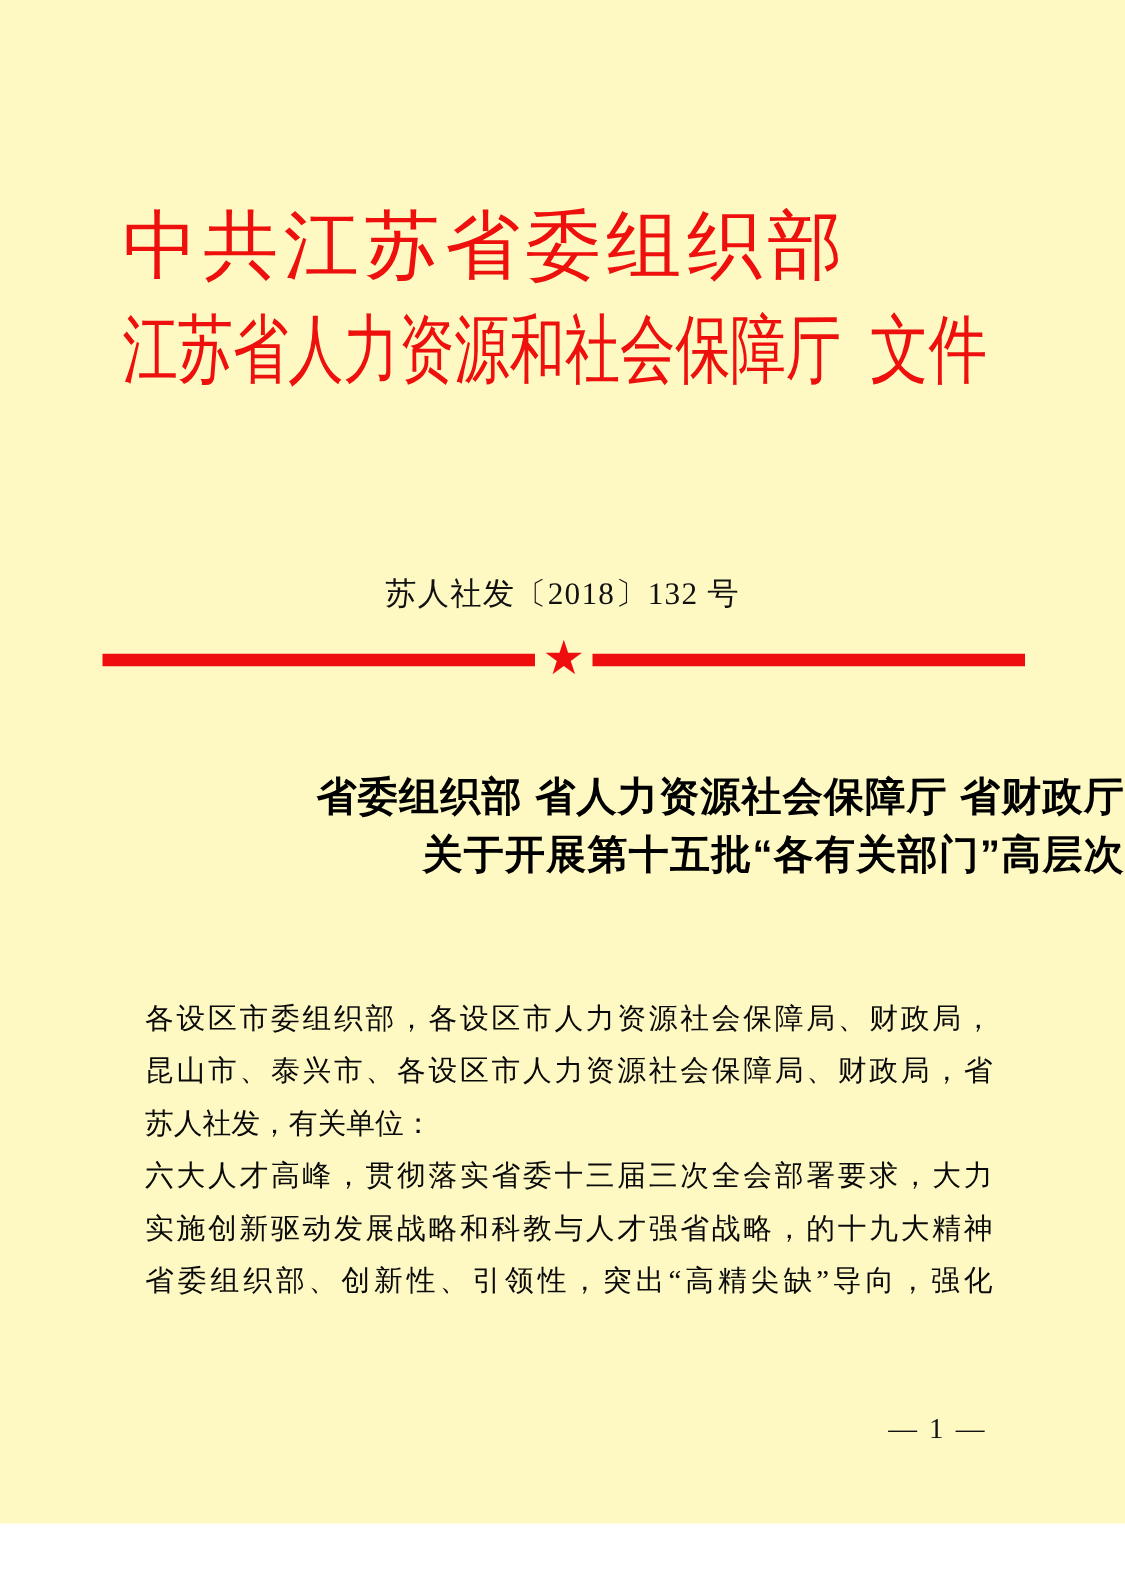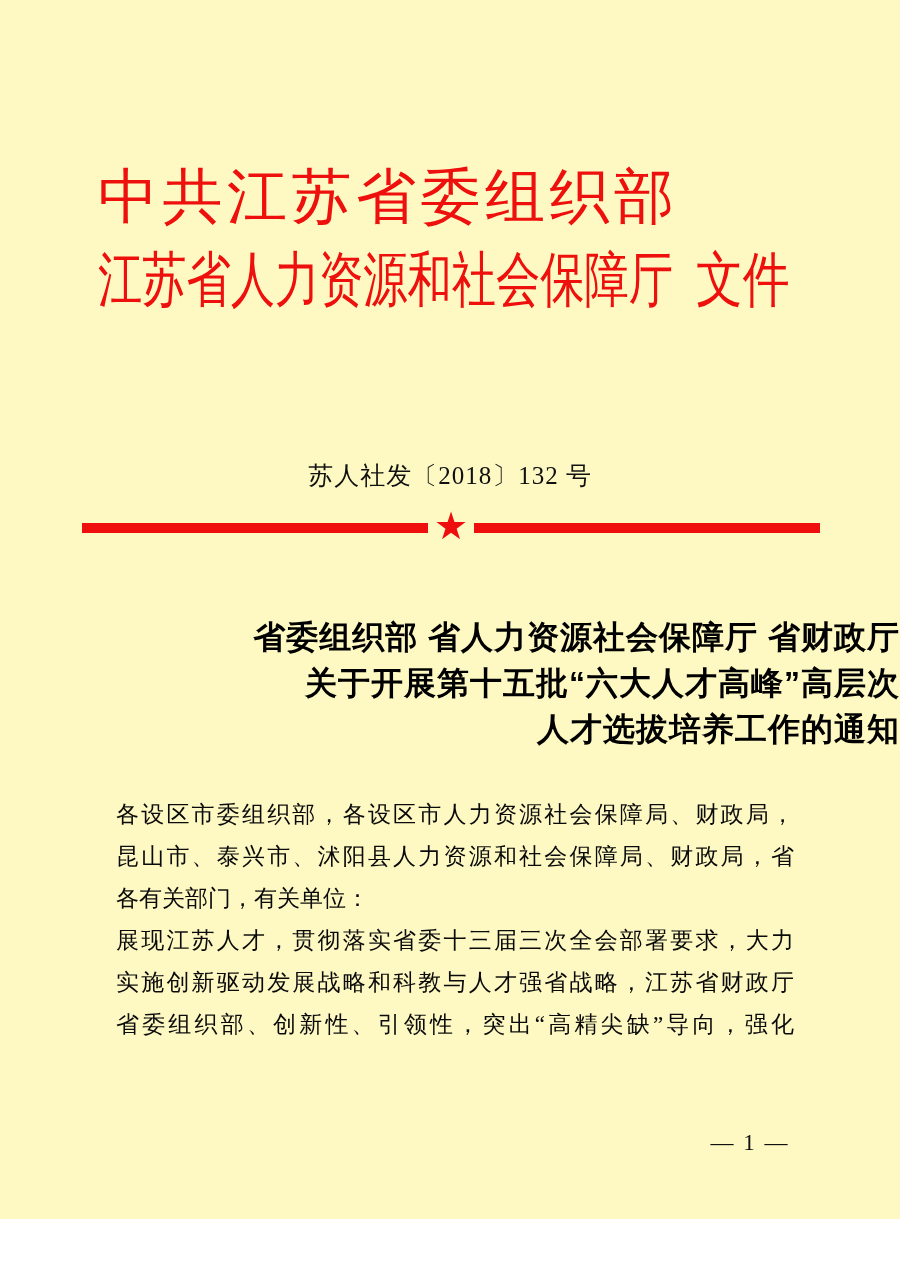--- a/index.html
+++ b/index.html
@@ -157,28 +157,27 @@
   <div class="doc-number">苏人社发〔2018〕132 号</div>
 
   <div class="divider">
     <div class="bar"></div>
     <div class="star">★</div>
     <div class="bar"></div>
   </div>
 
   <div class="doc-title">
     <div>省委组织部 省人力资源社会保障厅 省财政厅</div>
-    <div>关于开展第十五批“六大人才高峰”高层次</div>
-    <div>人才选拔培养工作的通知</div>
+    <div>关于开展第十五批“各有关部门”高层次</div>
   </div>
 
   <div class="body-text">
     <div class="bline full">各设区市委组织部，各设区市人力资源社会保障局、财政局，</div>
-    <div class="bline full">昆山市、泰兴市、沭阳县人力资源和社会保障局、财政局，省</div>
-    <div class="bline short">各有关部门，有关单位：</div>
-    <div class="bline full">展现江苏人才，贯彻落实省委十三届三次全会部署要求，大力</div>
-    <div class="bline full">实施创新驱动发展战略和科教与人才强省战略，江苏省财政厅</div>
+    <div class="bline full">昆山市、泰兴市、各设区市人力资源社会保障局、财政局，省</div>
+    <div class="bline short">苏人社发，有关单位：</div>
+    <div class="bline full">六大人才高峰，贯彻落实省委十三届三次全会部署要求，大力</div>
+    <div class="bline full">实施创新驱动发展战略和科教与人才强省战略，的十九大精神</div>
     <div class="bline full">省委组织部、创新性、引领性，突出“高精尖缺”导向，强化</div>
   </div>
 
   <div class="page-number">— 1 —</div>
 
 </div>
 
 </body></html>

